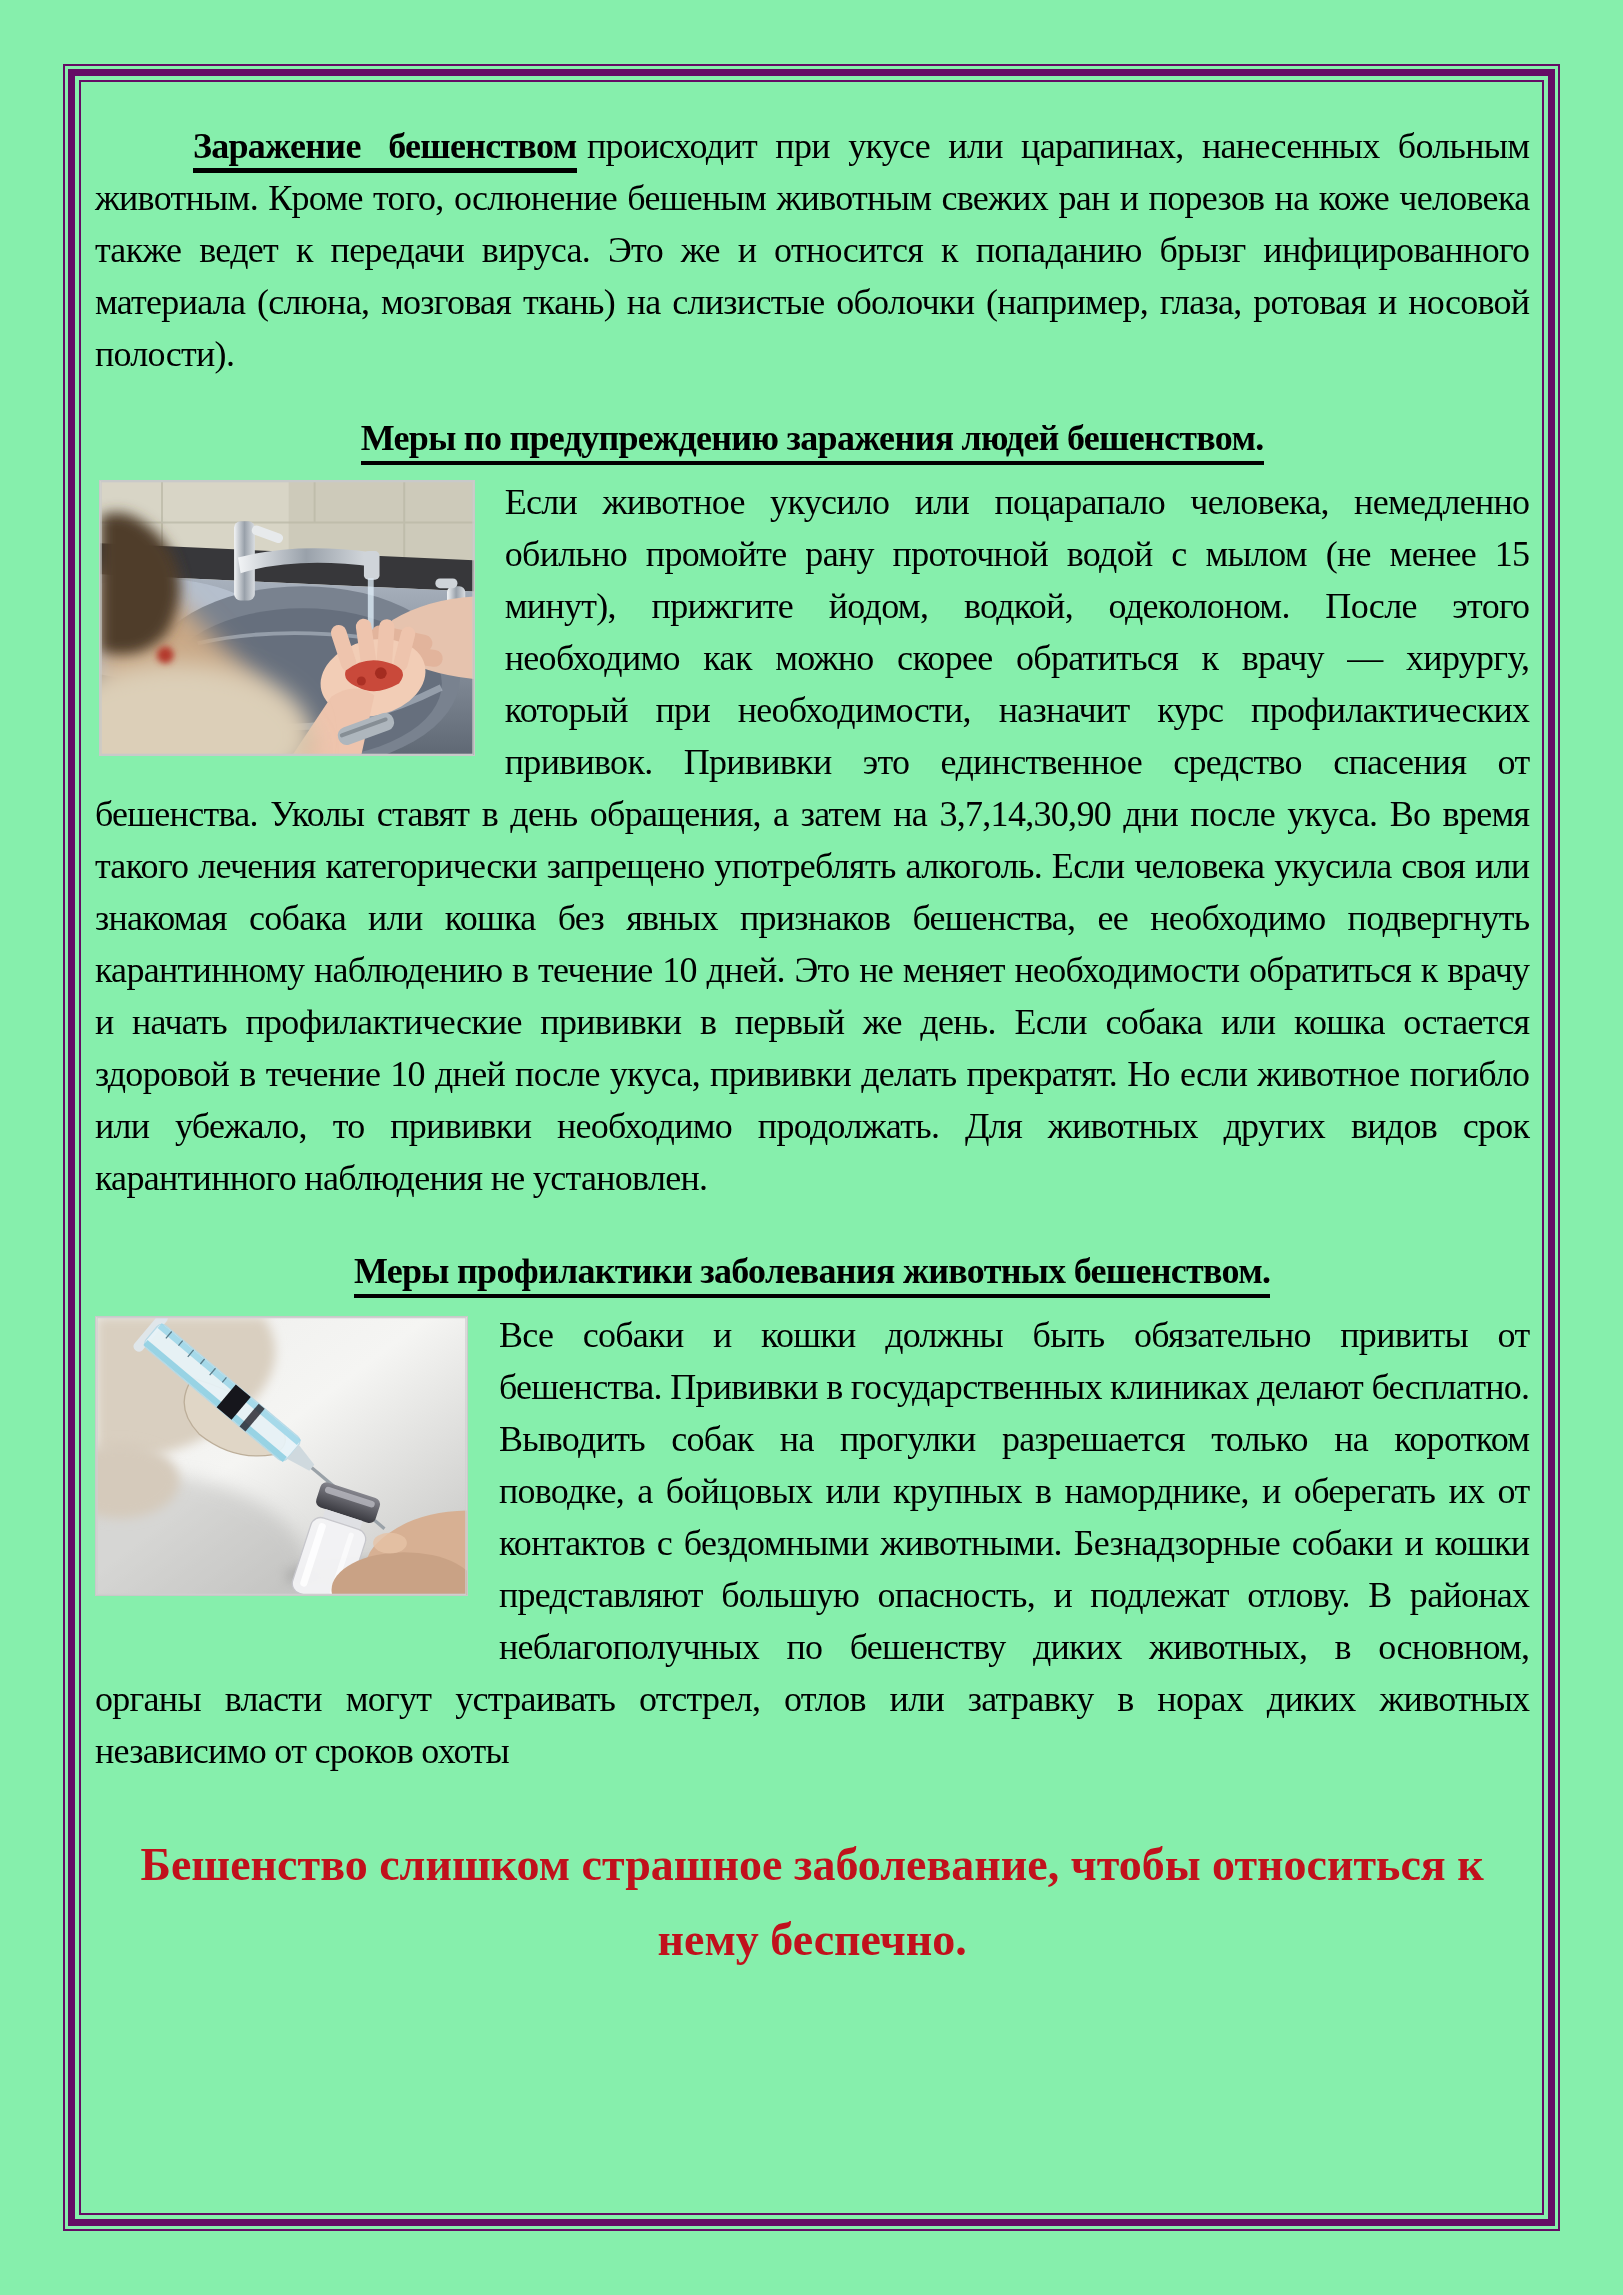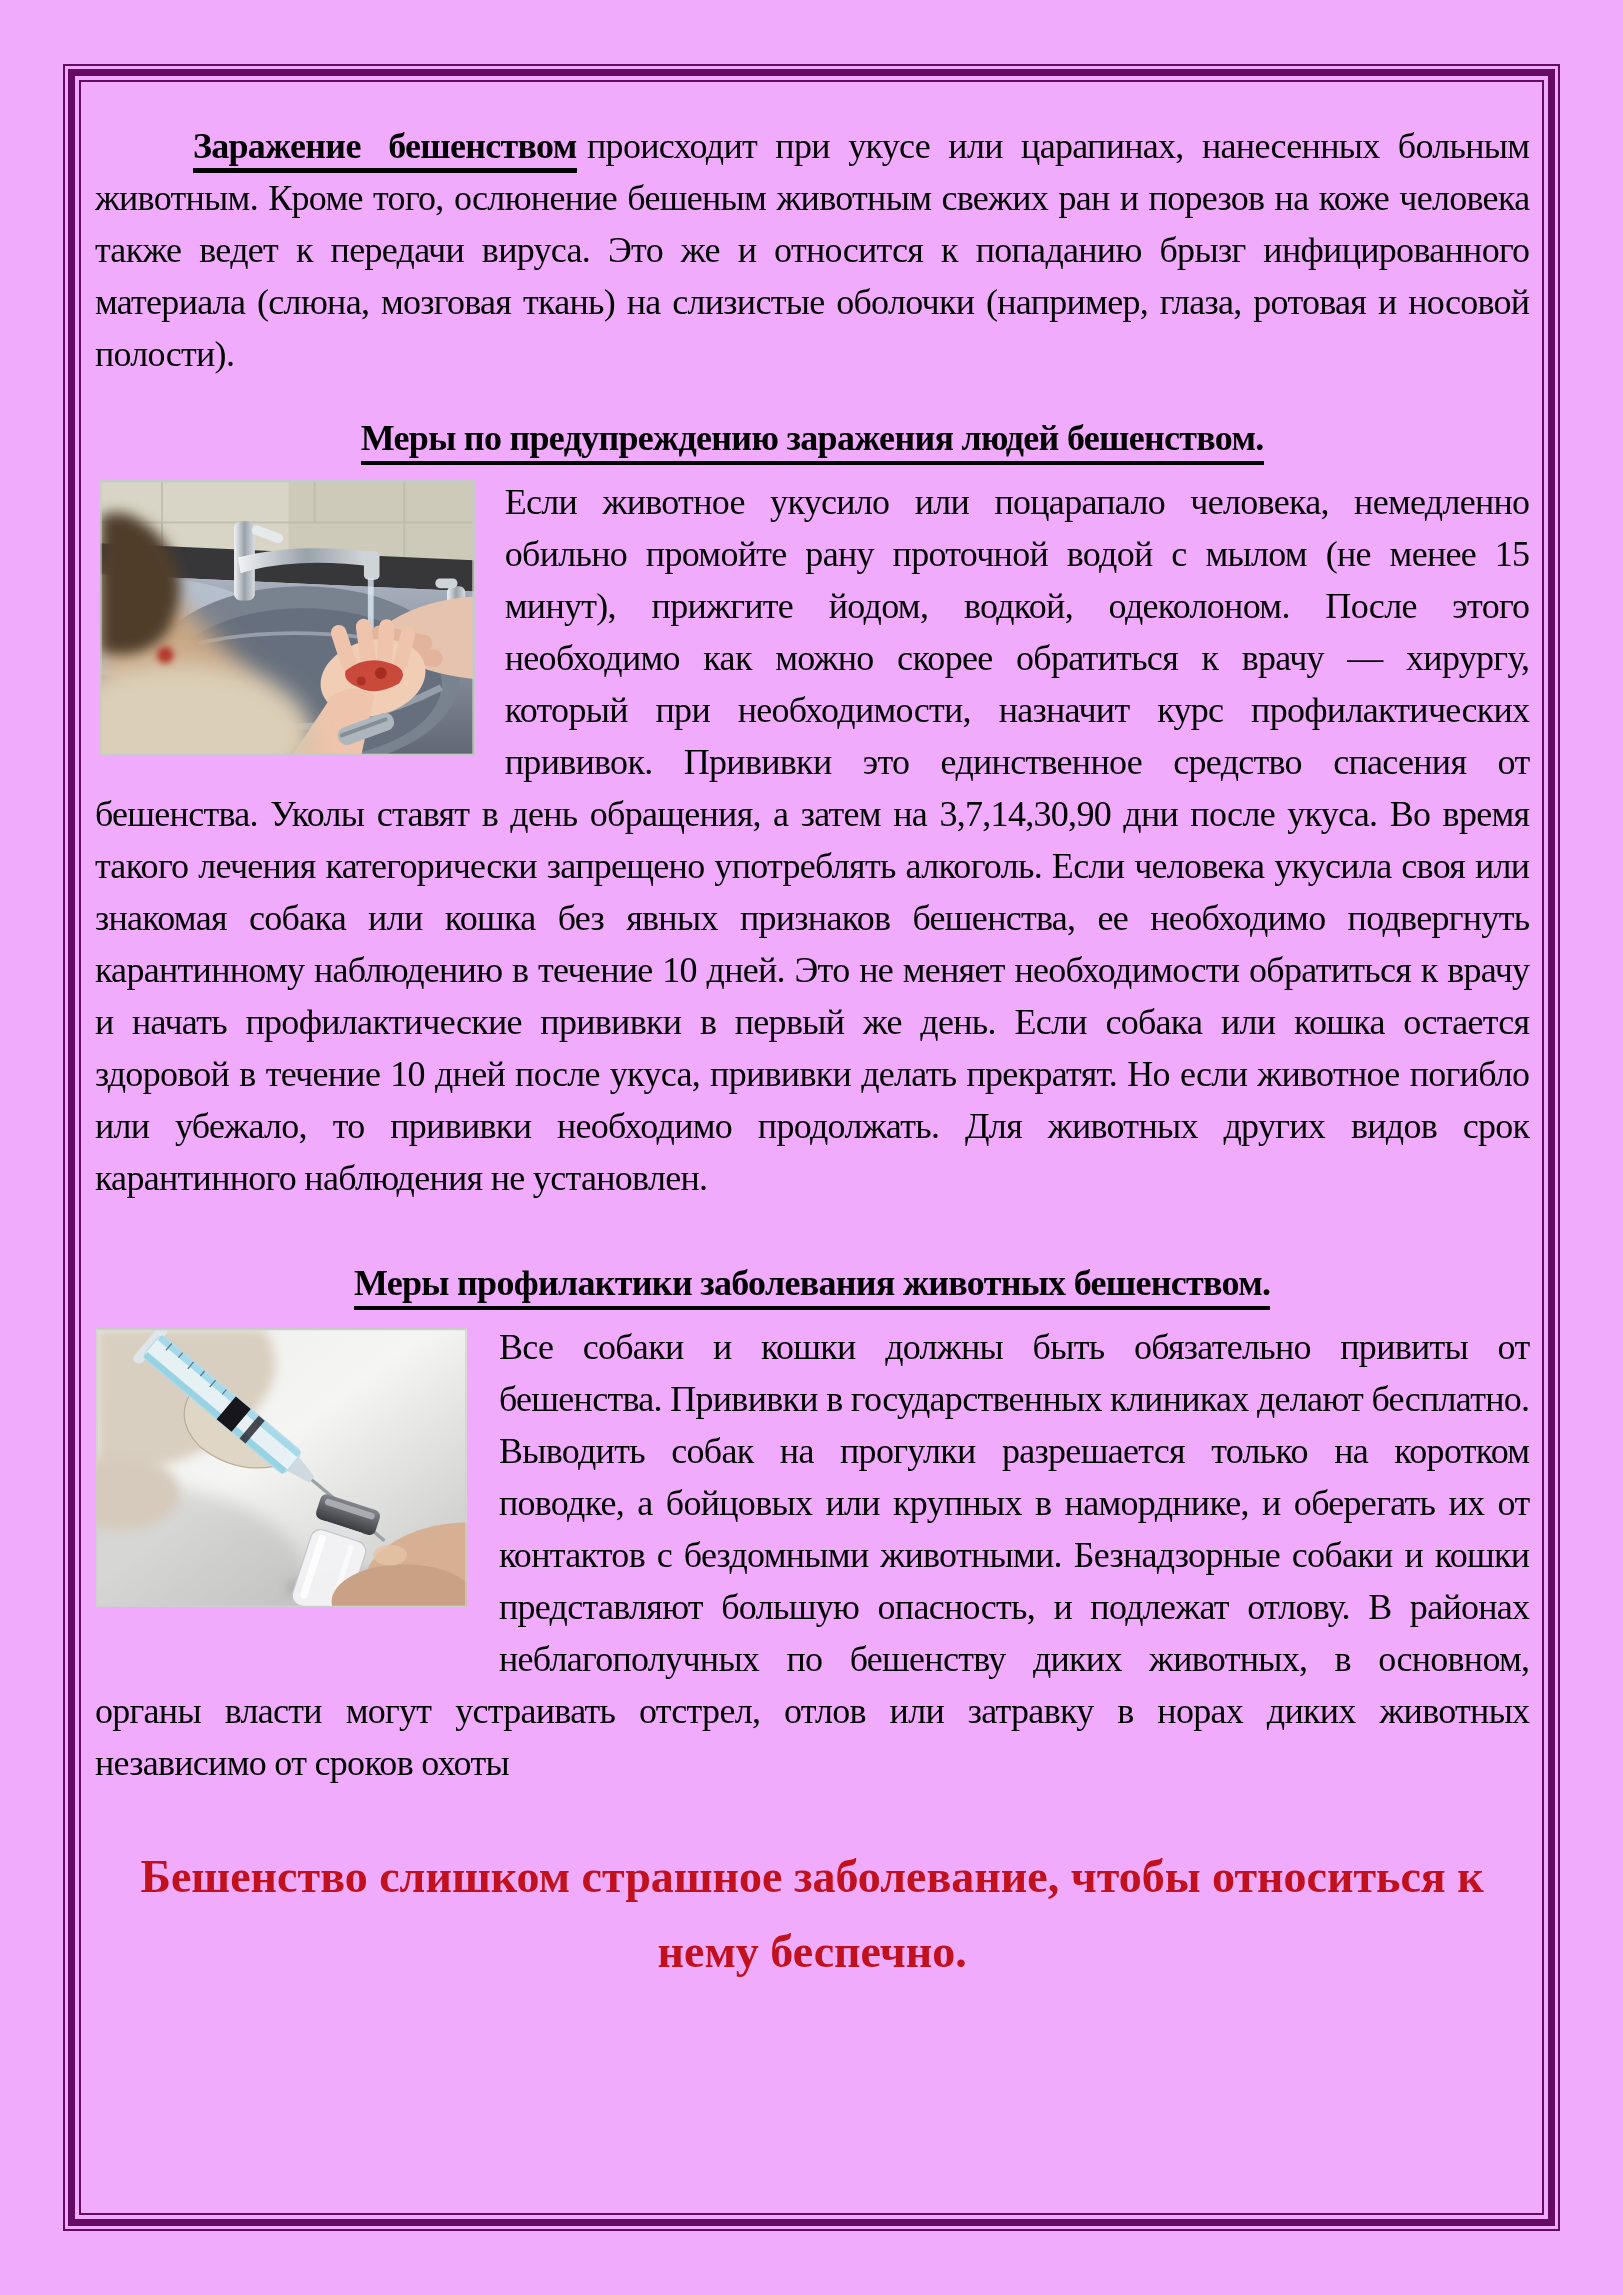--- a/index.html
+++ b/index.html
@@ -5,21 +5,21 @@
   :root{
     --border_purple:#650b65;
     --warning_red:#c1111c;
     --text_black:#000000;
   }
   *{box-sizing:border-box;}
   html,body{margin:0;padding:0;background:#ffffff;}
   .page{
     position:relative;
     width:1623px;height:2295px;
-    background:#f0abfc;
+    background:#86efac;
     font-family:"Liberation Serif","DejaVu Serif",serif;
     color:var(--text_black);
     overflow:hidden;
   }
   .frame{
     position:absolute;left:63px;top:64px;
     width:1497px;height:2167px;
     border:2px solid var(--border_purple);
     padding:3.3px;
   }
@@ -49,21 +49,21 @@
     margin-right:10.5px;
     word-spacing:9.2px;
   }
   .heading{
     clear:both;
     text-align:center;
     font-weight:bold;
     text-indent:0;
   }
   .heading-1{margin-top:32px;}
-  .heading-2{margin-top:53px;}
+  .heading-2{margin-top:41px;}
   .heading .u{
     border-bottom:4.6px solid #000;
     padding-bottom:2.6px;
   }
   .body-par{margin-top:12px;}
   .photo{
     float:left;
     display:block;
     background:#eee;
     border:0.7px solid #c9c9c9;

